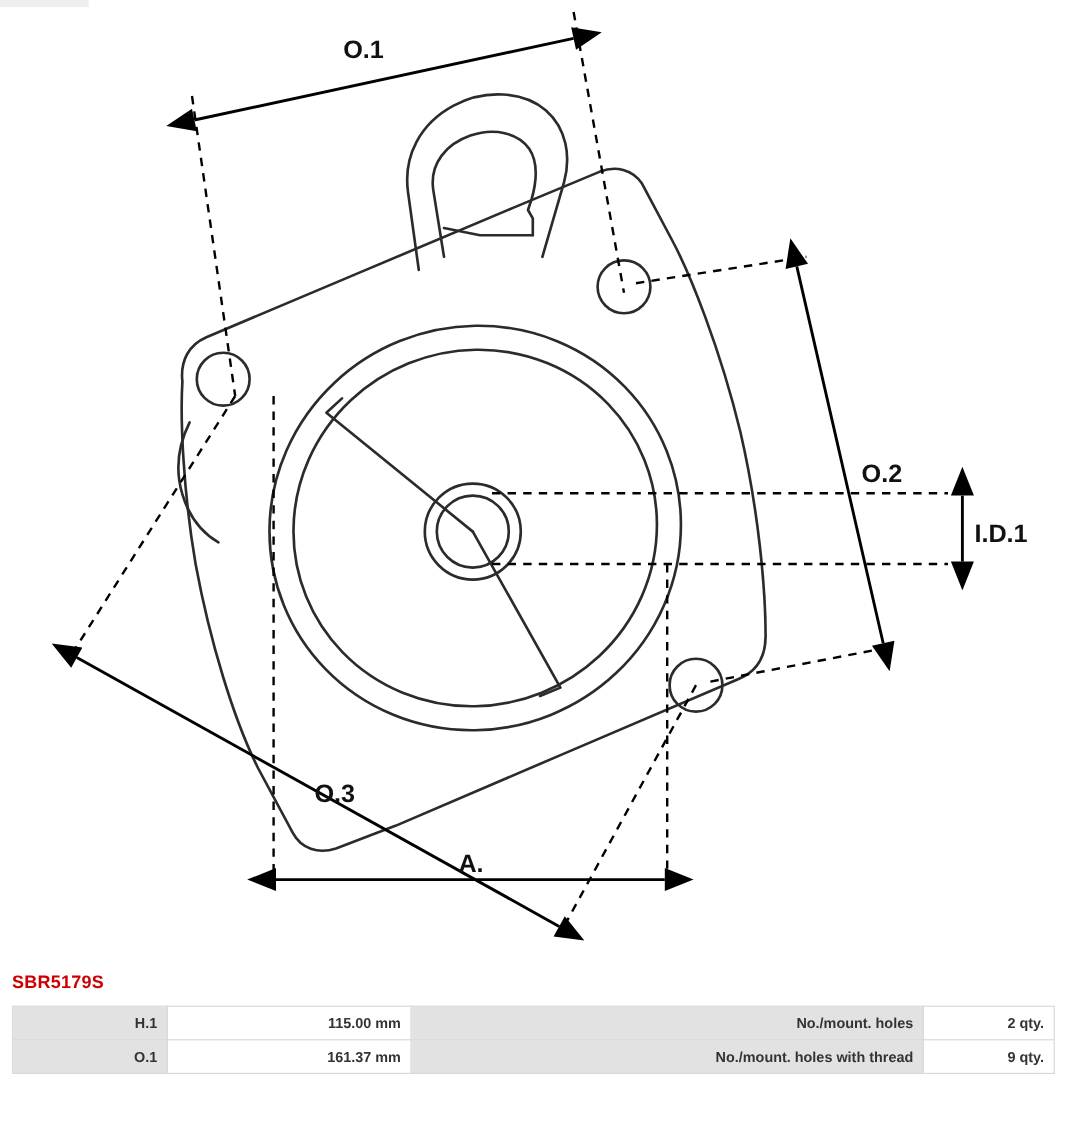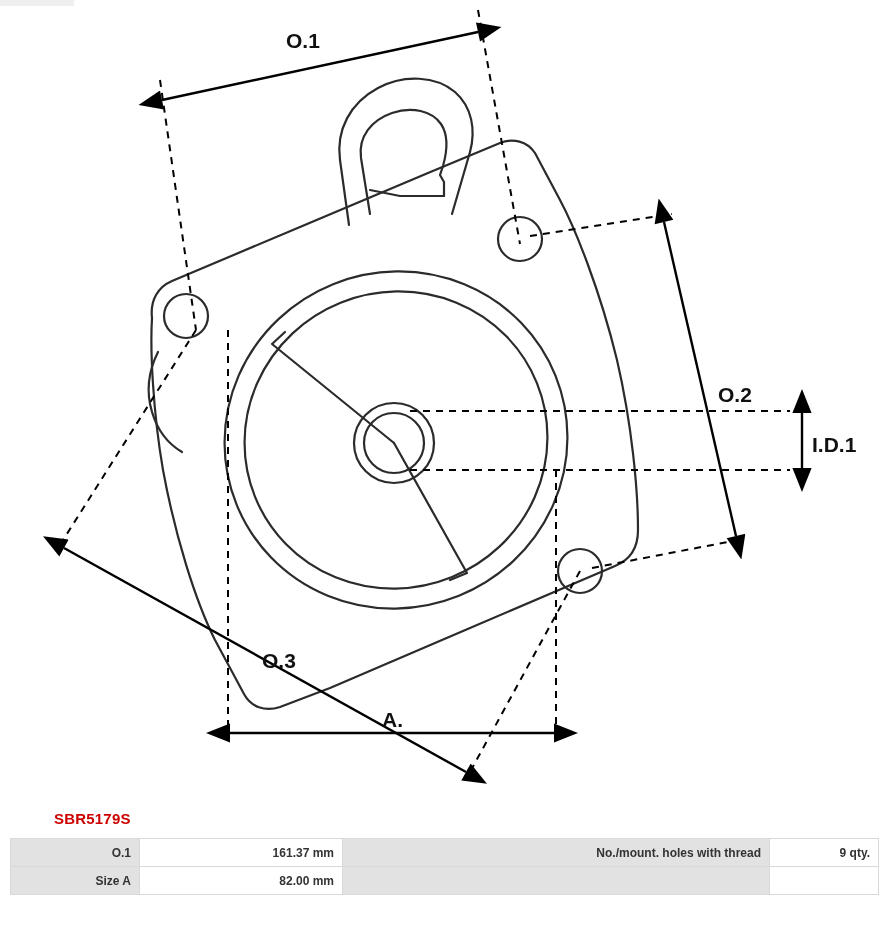--- a/index.html
+++ b/index.html
@@ -28,21 +28,20 @@
     width: 889px;
     height: 800px;
   }
   #part-number {
     position: absolute;
     left: 10px;
     top: 810px;
     font-size: 15px;
     color: #cc0000;
     letter-spacing: 0.2px;
-    margin-left: 44px;
   }
   #spec-table {
     position: absolute;
     left: 10px;
     top: 838px;
     width: 869px;
     border-collapse: collapse;
     table-layout: fixed;
     font-size: 12px;
   }
@@ -177,27 +176,27 @@
     <text class="dimlabel" x="262" y="668">O.3</text>
     <text class="dimlabel" x="812" y="452">I.D.1</text>
     <text class="dimlabel" x="382" y="727">A.</text>
   </svg>
 
   <div id="part-number">SBR5179S</div>
 
   <table id="spec-table">
     <tbody>
       <tr>
+        <td class="lbl">H.1</td>
+        <td class="val">115.00 mm</td>
+        <td class="lbl2">No./mount. holes</td>
+        <td class="val2">2 qty.</td>
+      </tr>
+      <tr>
         <td class="lbl">O.1</td>
         <td class="val">161.37 mm</td>
         <td class="lbl2">No./mount. holes with thread</td>
         <td class="val2">9 qty.</td>
       </tr>
-      <tr>
-        <td class="lbl">Size A</td>
-        <td class="val">82.00 mm</td>
-        <td class="blank"></td>
-        <td class="blank2"></td>
-      </tr>
     </tbody>
   </table>
 
 </div>
 
 </body></html>

